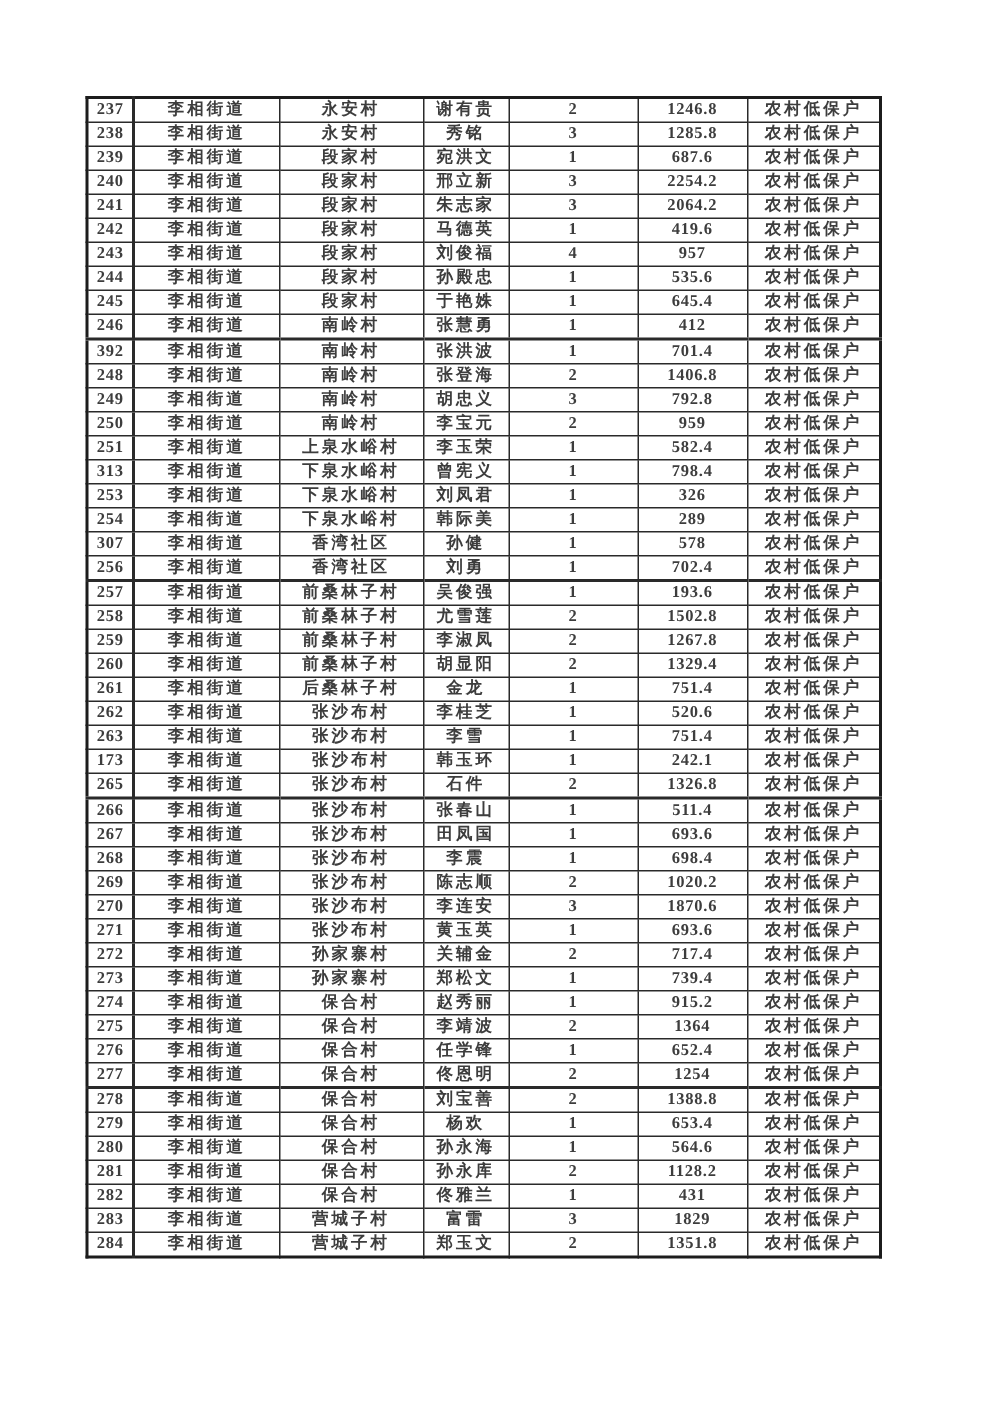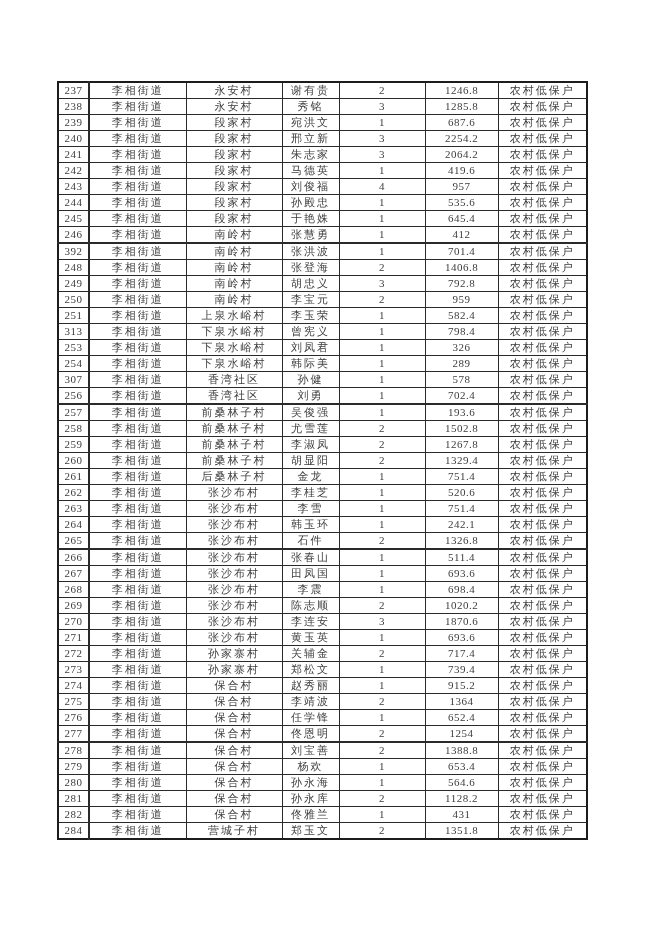--- a/index.html
+++ b/index.html
@@ -9,24 +9,25 @@
   body {
     width: 662px;
     height: 936px;
     background: #ffffff;
     position: relative;
     font-family: "Liberation Serif", "DejaVu Serif", serif;
   }
   .sheet-table {
     position: absolute;
     left: 57px;
-    top: 81px;
+    top: 64px;
     border-collapse: collapse;
     table-layout: fixed;
     border: 2px solid #1c1c1c;
+    font-weight: bold;
   }
   .sheet-table td {
     border: 1px solid #2a2a2a;
     height: 15px;
     line-height: 15px;
     padding: 0;
     font-size: 11px;
     color: #3d3d3d;
     text-align: center;
     vertical-align: middle;
@@ -305,21 +306,21 @@
       <tr>
         <td class="num">263</td>
         <td>李相街道</td>
         <td>张沙布村</td>
         <td>李雪</td>
         <td class="num">1</td>
         <td class="num">751.4</td>
         <td>农村低保户</td>
       </tr>
       <tr>
-        <td class="num">264</td>
+        <td class="num">173</td>
         <td>李相街道</td>
         <td>张沙布村</td>
         <td>韩玉环</td>
         <td class="num">1</td>
         <td class="num">242.1</td>
         <td>农村低保户</td>
       </tr>
       <tr class="thick-bottom">
         <td class="num">265</td>
         <td>李相街道</td>
@@ -473,20 +474,29 @@
         <td class="num">1128.2</td>
         <td>农村低保户</td>
       </tr>
       <tr>
         <td class="num">282</td>
         <td>李相街道</td>
         <td>保合村</td>
         <td>佟雅兰</td>
         <td class="num">1</td>
         <td class="num">431</td>
+        <td>农村低保户</td>
+      </tr>
+      <tr>
+        <td class="num">283</td>
+        <td>李相街道</td>
+        <td>营城子村</td>
+        <td>富雷</td>
+        <td class="num">3</td>
+        <td class="num">1829</td>
         <td>农村低保户</td>
       </tr>
       <tr>
         <td class="num">284</td>
         <td>李相街道</td>
         <td>营城子村</td>
         <td>郑玉文</td>
         <td class="num">2</td>
         <td class="num">1351.8</td>
         <td>农村低保户</td>

